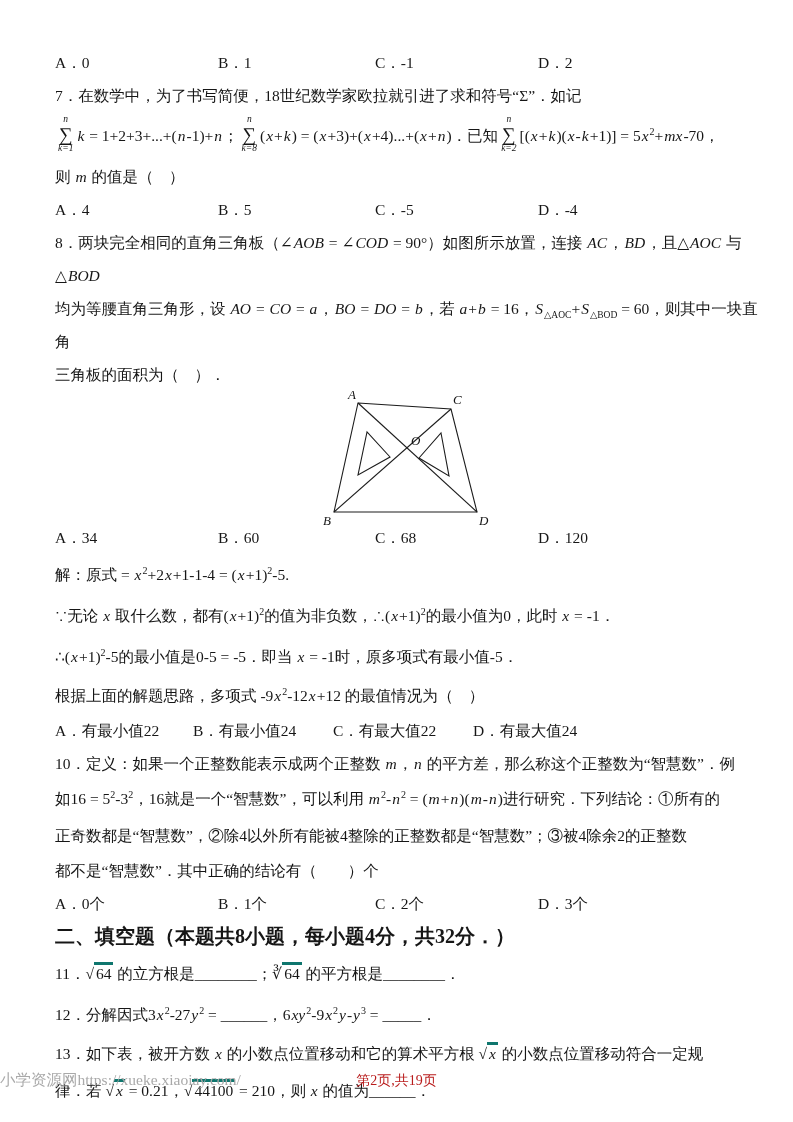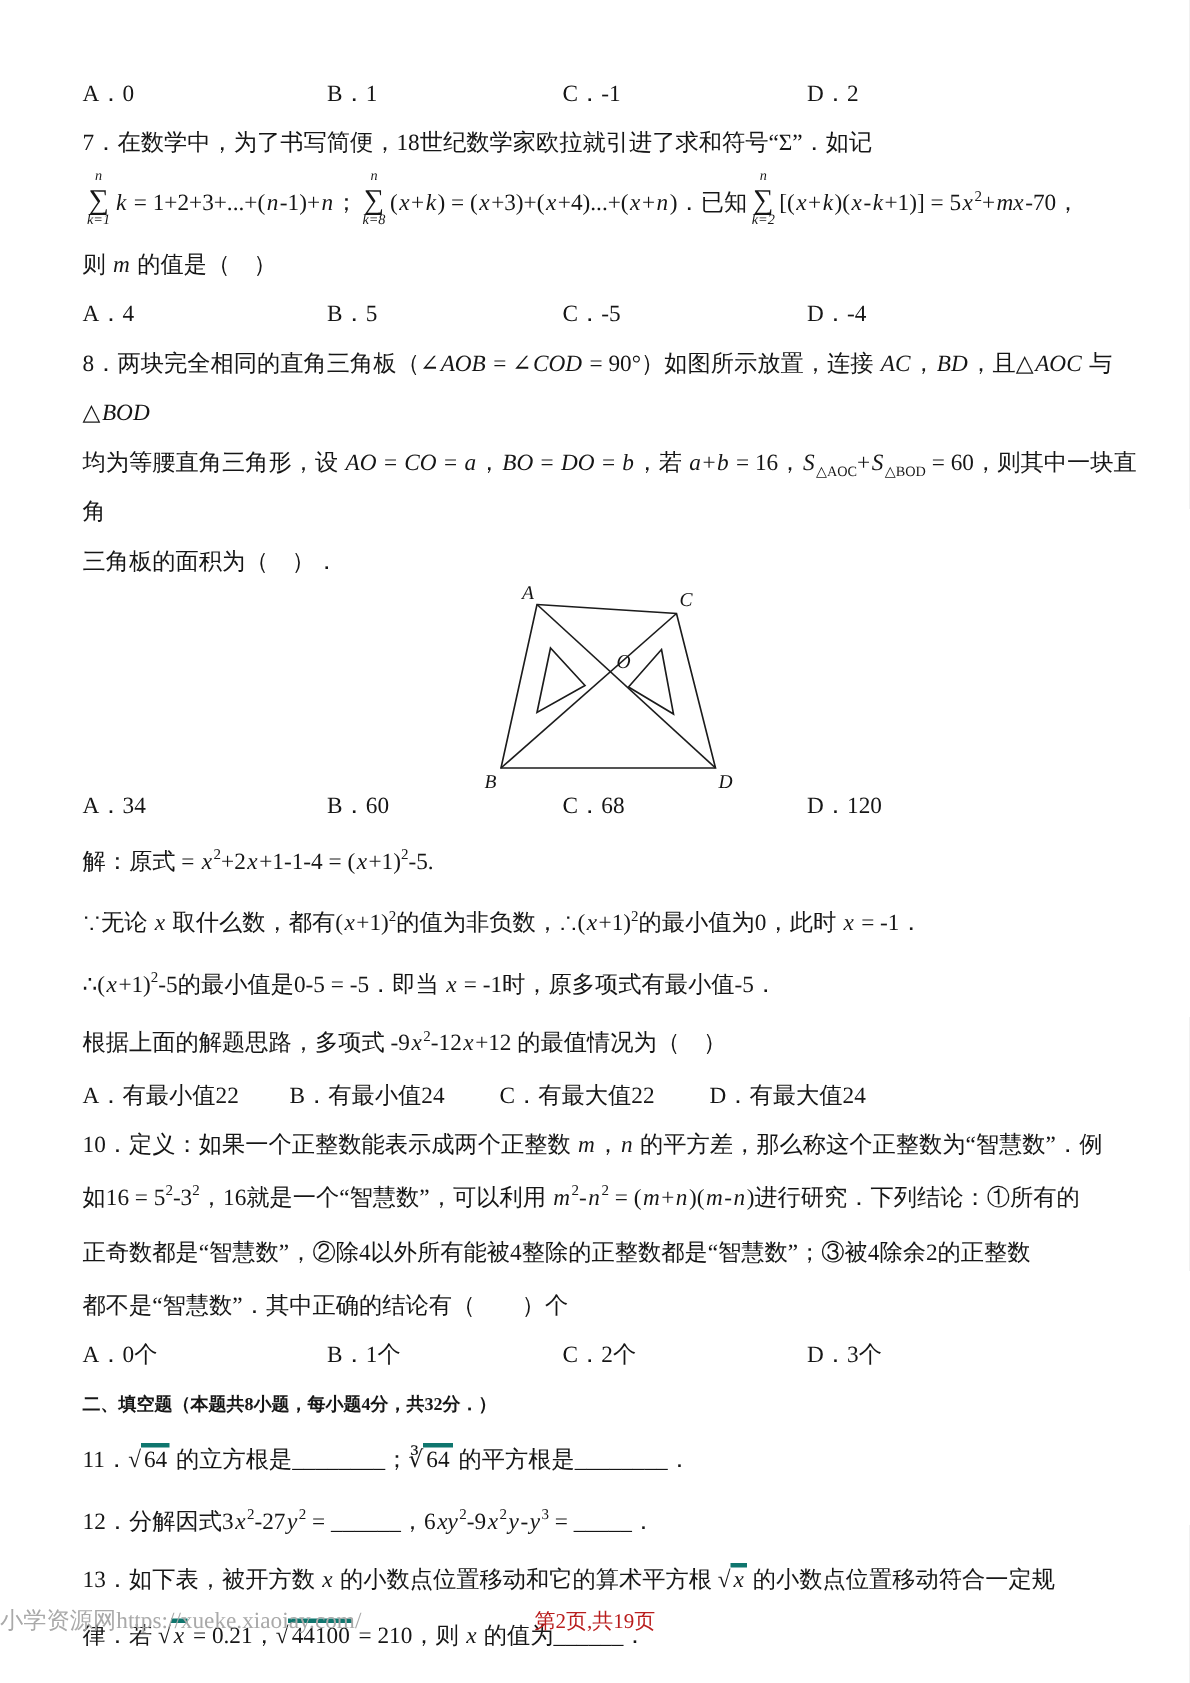--- a/index.html
+++ b/index.html
@@ -6,21 +6,21 @@
   html,body{background:#e8e8e8}
   .page{
     position:relative;width:793px;height:1122px;margin:0 auto;background:#ffffff;
     color:#161616;font-family:"Liberation Serif","DejaVu Serif",serif;
     font-size:15.5px;padding:46px 24px 0 55px;overflow:hidden;
   }
   .row{line-height:33px;min-height:33px;white-space:nowrap}
   .tall{line-height:41px;min-height:41px}
   .md{line-height:37px;min-height:37px}
   .sumline{line-height:48px;min-height:48px}
-  .bold{font-weight:bold;font-size:12px}
+  .bold{font-weight:bold;font-size:20px}
   .opts4{display:grid;grid-template-columns:163px 157px 163px 1fr;line-height:33px}
   .optsN{display:grid;grid-template-columns:138px 140px 140px 1fr;line-height:33px}
   
   .t{white-space:pre-wrap}
   .i{font-style:italic;padding:0 1px}
   .sp{font-size:10px;vertical-align:super;line-height:0}
   .sb{font-size:9.5px;vertical-align:sub;line-height:0;}
   .sum{display:inline-flex;flex-direction:column;align-items:center;vertical-align:middle;margin:0 3px;transform:translateY(-3px)}
   .sum .lim{font-size:9.5px;font-style:italic;line-height:1.05}
   .sum .sig{font-size:19px;line-height:1}

